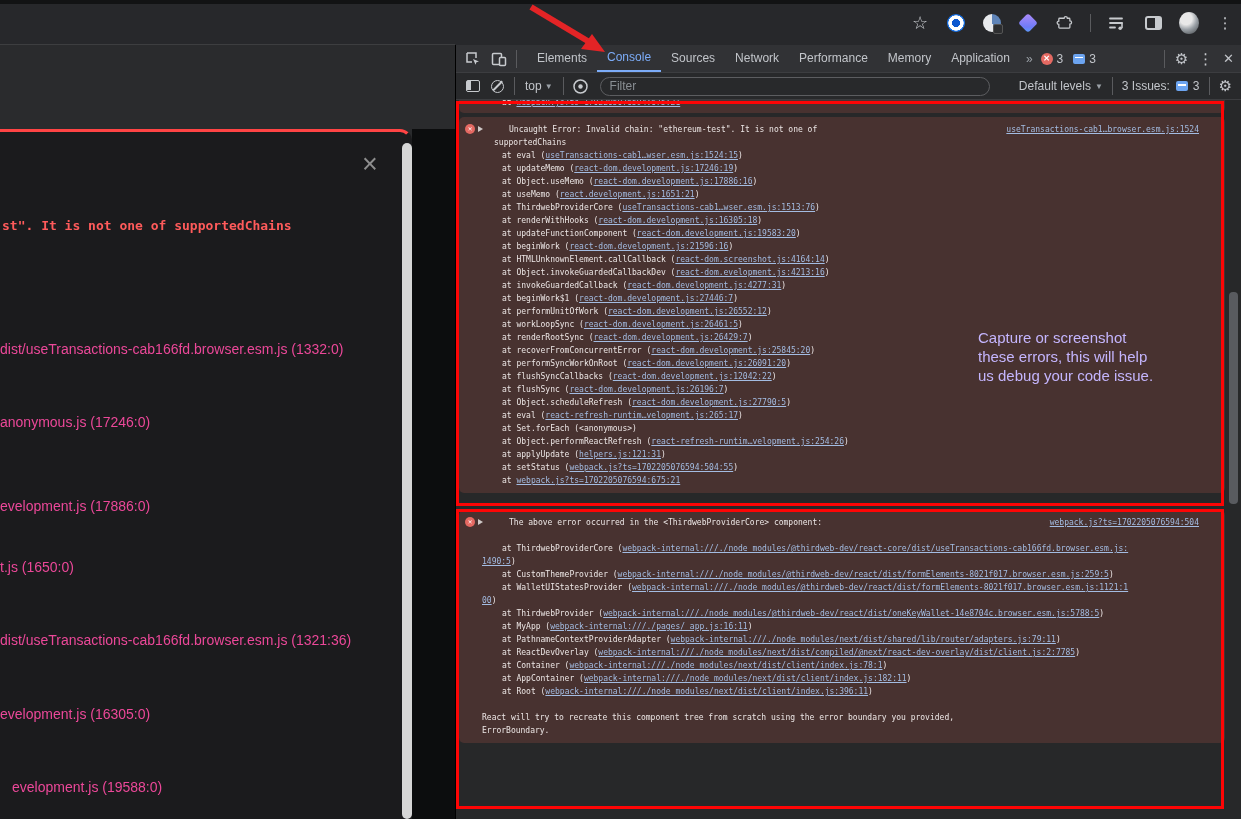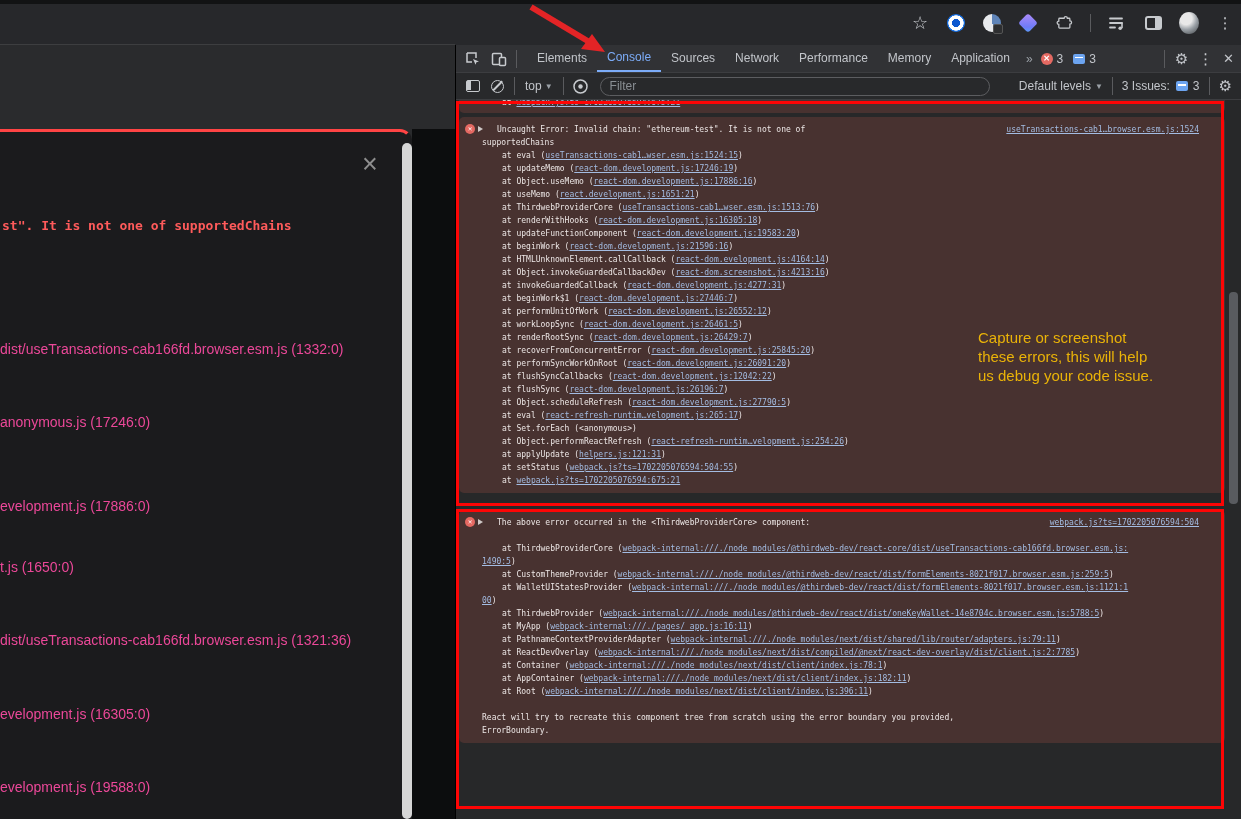--- a/index.html
+++ b/index.html
@@ -76,39 +76,39 @@
   #filter-input::placeholder { color:#8a8f94; }
   .tbr { margin-left:auto; display:flex; align-items:center; gap:9px; padding-right:10px; }
 
   
   #dt-console { position:absolute; left:0; top:55px; width:786px; height:719px; background:#272829; overflow:hidden;
       font-family:"DejaVu Sans Mono", monospace; font-size:8px; color:#ece6e5; }
   .msg { position:absolute; left:3px; width:766px; background:#483230; border-radius:5px;
       padding:6px 26px 6px 23px; line-height:13px; }
   .clink { color:#a3bce2; text-decoration:underline; cursor:pointer; word-break:break-all; }
   .chead { position:relative; }
-  .chead .htext { margin-left:0; text-indent:15px; max-width:347px; }
+  .chead .htext { margin-left:12px; text-indent:15px; max-width:347px; }
   .err-ico { position:absolute; left:-17px; top:1px; width:10px; height:10px; border-radius:50%;
       background:#e46962; color:#fff; font-size:7px; line-height:10px; text-align:center; }
   .tri { position:absolute; left:-4px; top:3px; width:0; height:0;
       border-left:5px solid #cfc9c8; border-top:3.5px solid transparent; border-bottom:3.5px solid transparent; }
   .srclink { position:absolute; right:0; top:0; }
   .frame { text-indent:20px; }
   #m2-frames { width:650px; }
   .blankline { height:13px; }
   #m2-footer { max-width:492px; }
   #msg-tail { position:absolute; left:3px; top:-6px; width:766px; background:#483230;
       border-radius:0 0 5px 5px; padding:2px 26px 4px 23px; line-height:13px; }
   #dt-scrollbar { position:absolute; left:773px; top:192px; width:9px; height:212px; background:#595b5f; border-radius:4px; }
 
   
   .anno-rect { position:absolute; border:3px solid #fe0505; pointer-events:none; z-index:40; }
   #anno-rect1 { left:456px; top:101px; width:768px; height:405px; }
   #anno-rect2 { left:456px; top:509px; width:768px; height:300px; }
-  #anno-note { position:absolute; left:978px; top:328px; z-index:41; color:#eab308;
+  #anno-note { position:absolute; left:978px; top:328px; z-index:41; color:#c4b5fd;
       font-size:15px; line-height:19px; }
   #anno-arrow { position:absolute; left:515px; top:0px; z-index:42; }
 </style>
 </head>
 <body>
 
 <div id="stage">
 
   <div id="chrome-top">
     <div id="chrome-strip"></div>
@@ -155,21 +155,21 @@
   <div id="overlay-modal">
     <span id="overlay-close">×</span>
     <div id="overlay-error">st". It is not one of supportedChains</div>
     <div id="ov-frames">
         <div class="ov-frame" style="top: 209px;">dist/useTransactions-cab166fd.browser.esm.js (1332:0)</div>
         <div class="ov-frame" style="top: 282px;">anonymous.js (17246:0)</div>
         <div class="ov-frame" style="top: 366px;">evelopment.js (17886:0)</div>
         <div class="ov-frame" style="top: 427px;">t.js (1650:0)</div>
         <div class="ov-frame" style="top: 500px;">dist/useTransactions-cab166fd.browser.esm.js (1321:36)</div>
         <div class="ov-frame" style="top: 574px;">evelopment.js (16305:0)</div>
-        <div class="ov-frame" style="top: 647px;">evelopment.js (19588:0)</div>
+        <div class="ov-frame" style="top: 647px; margin-left: 12px;">evelopment.js (19588:0)</div>
       </div>
     <div id="modal-scrollbar"></div>
   </div>
   <div id="page-gap"></div>
 
   <div id="devtools">
 
     <div id="dt-tabbar">
       <span class="ticon">
         <svg width="16" height="16" viewBox="0 0 16 16">
@@ -260,22 +260,22 @@
         </div>
         <div id="m1-frames">
             <div class="frame">at eval (<span class="clink">useTransactions-cab1…wser.esm.js:1524:15</span>)</div>
             <div class="frame">at updateMemo (<span class="clink">react-dom.development.js:17246:19</span>)</div>
             <div class="frame">at Object.useMemo (<span class="clink">react-dom.development.js:17886:16</span>)</div>
             <div class="frame">at useMemo (<span class="clink">react.development.js:1651:21</span>)</div>
             <div class="frame">at ThirdwebProviderCore (<span class="clink">useTransactions-cab1…wser.esm.js:1513:76</span>)</div>
             <div class="frame">at renderWithHooks (<span class="clink">react-dom.development.js:16305:18</span>)</div>
             <div class="frame">at updateFunctionComponent (<span class="clink">react-dom.development.js:19583:20</span>)</div>
             <div class="frame">at beginWork (<span class="clink">react-dom.development.js:21596:16</span>)</div>
-            <div class="frame">at HTMLUnknownElement.callCallback (<span class="clink">react-dom.evelopment.js:4164:14</span>)</div>
-            <div class="frame">at Object.invokeGuardedCallbackDev (<span class="clink">react-dom.screenshot.js:4213:16</span>)</div>
+            <div class="frame">at HTMLUnknownElement.callCallback (<span class="clink">react-dom.screenshot.js:4164:14</span>)</div>
+            <div class="frame">at Object.invokeGuardedCallbackDev (<span class="clink">react-dom.evelopment.js:4213:16</span>)</div>
             <div class="frame">at invokeGuardedCallback (<span class="clink">react-dom.development.js:4277:31</span>)</div>
             <div class="frame">at beginWork$1 (<span class="clink">react-dom.development.js:27446:7</span>)</div>
             <div class="frame">at performUnitOfWork (<span class="clink">react-dom.development.js:26552:12</span>)</div>
             <div class="frame">at workLoopSync (<span class="clink">react-dom.development.js:26461:5</span>)</div>
             <div class="frame">at renderRootSync (<span class="clink">react-dom.development.js:26429:7</span>)</div>
             <div class="frame">at recoverFromConcurrentError (<span class="clink">react-dom.development.js:25845:20</span>)</div>
             <div class="frame">at performSyncWorkOnRoot (<span class="clink">react-dom.development.js:26091:20</span>)</div>
             <div class="frame">at flushSyncCallbacks (<span class="clink">react-dom.development.js:12042:22</span>)</div>
             <div class="frame">at flushSync (<span class="clink">react-dom.development.js:26196:7</span>)</div>
             <div class="frame">at Object.scheduleRefresh (<span class="clink">react-dom.development.js:27790:5</span>)</div>

